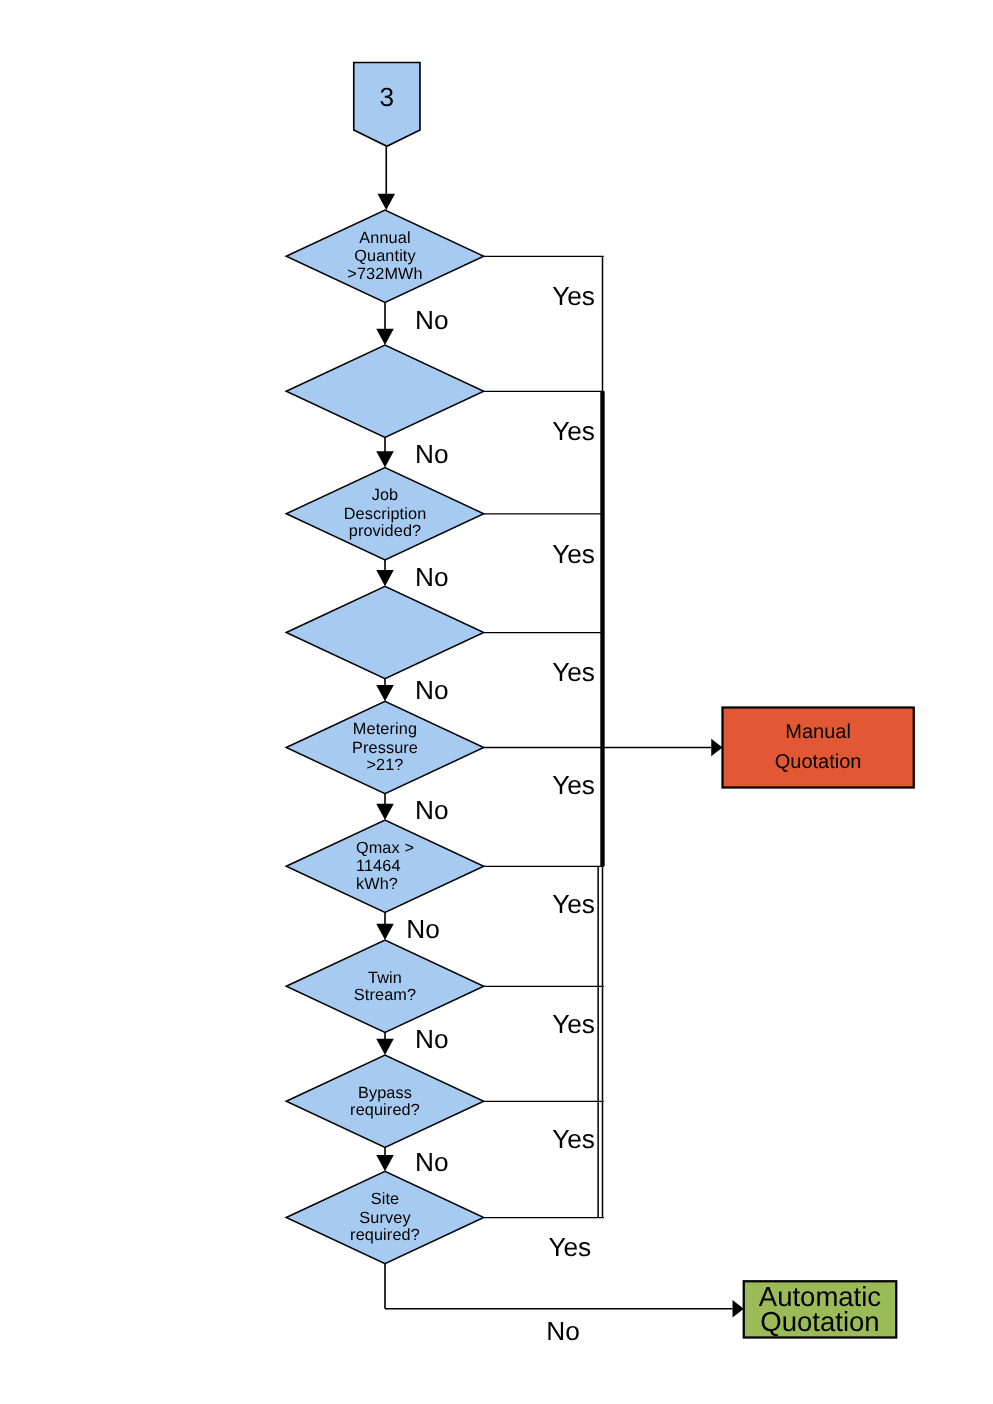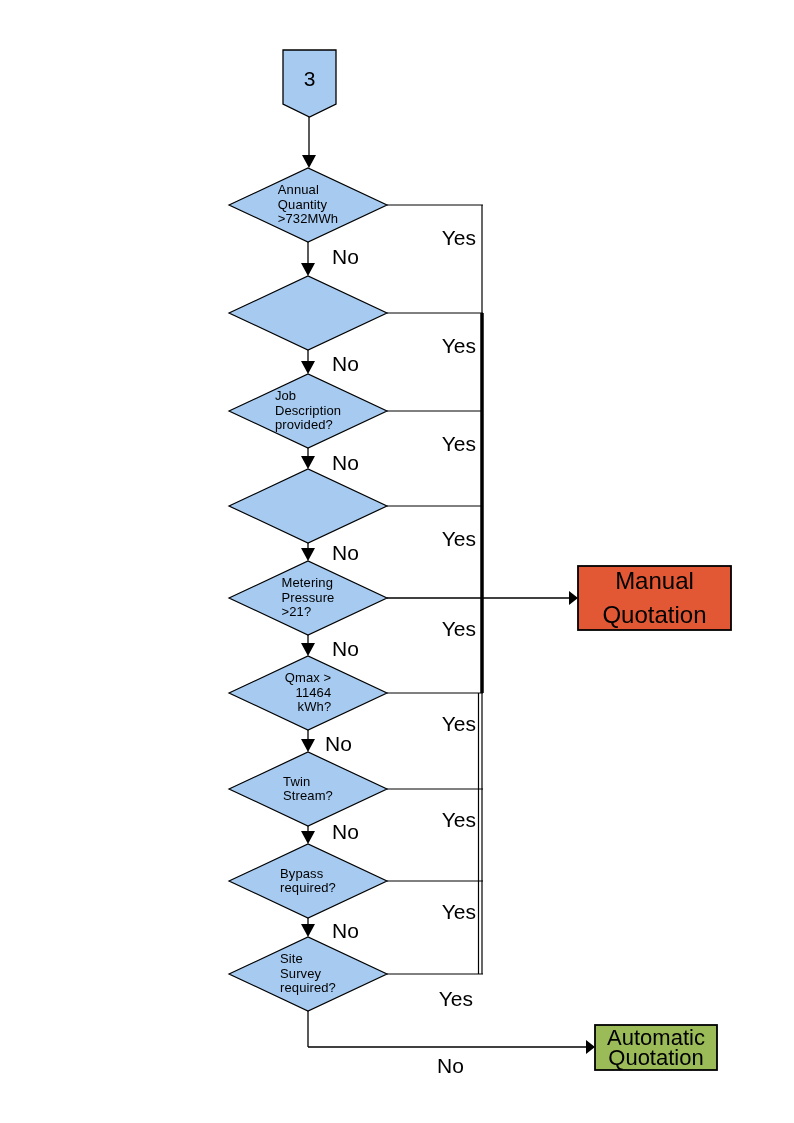--- a/index.html
+++ b/index.html
@@ -6,31 +6,31 @@
   body{
     width:794px;height:1123px;background:#ffffff;
     font-family:"Liberation Sans",sans-serif;color:#000;
     position:relative;overflow:hidden;
   }
   #canvas{position:absolute;left:0;top:0;width:794px;height:1123px}
   #gfx{position:absolute;left:0;top:0}
   .lbl{position:absolute;color:#000}
   .dlabel{
     display:flex;align-items:center;justify-content:center;
-    white-space:pre-line;
+    text-align:center;white-space:pre-line;
     font-size:13px;line-height:14.5px;letter-spacing:.1px;
   }
-  .dlabel.left{text-align:right}
+  .dlabel.left{text-align:left}
   .branch{font-size:21px;line-height:25px;white-space:nowrap}
   .branch.right{text-align:right}
   .box-label{
     display:flex;align-items:center;justify-content:center;
     text-align:center;white-space:pre-line;
   }
-  .manual-label{font-size:24px;line-height:34px}
+  .manual-label{font-size:16px;line-height:24px}
   .auto-label{font-size:22px;line-height:20px}
   .connector-label{
     display:flex;align-items:center;justify-content:center;
     font-size:21px;padding-bottom:8px;
   }
 </style>
 </head>
 <body>
 
 <div id="canvas">

